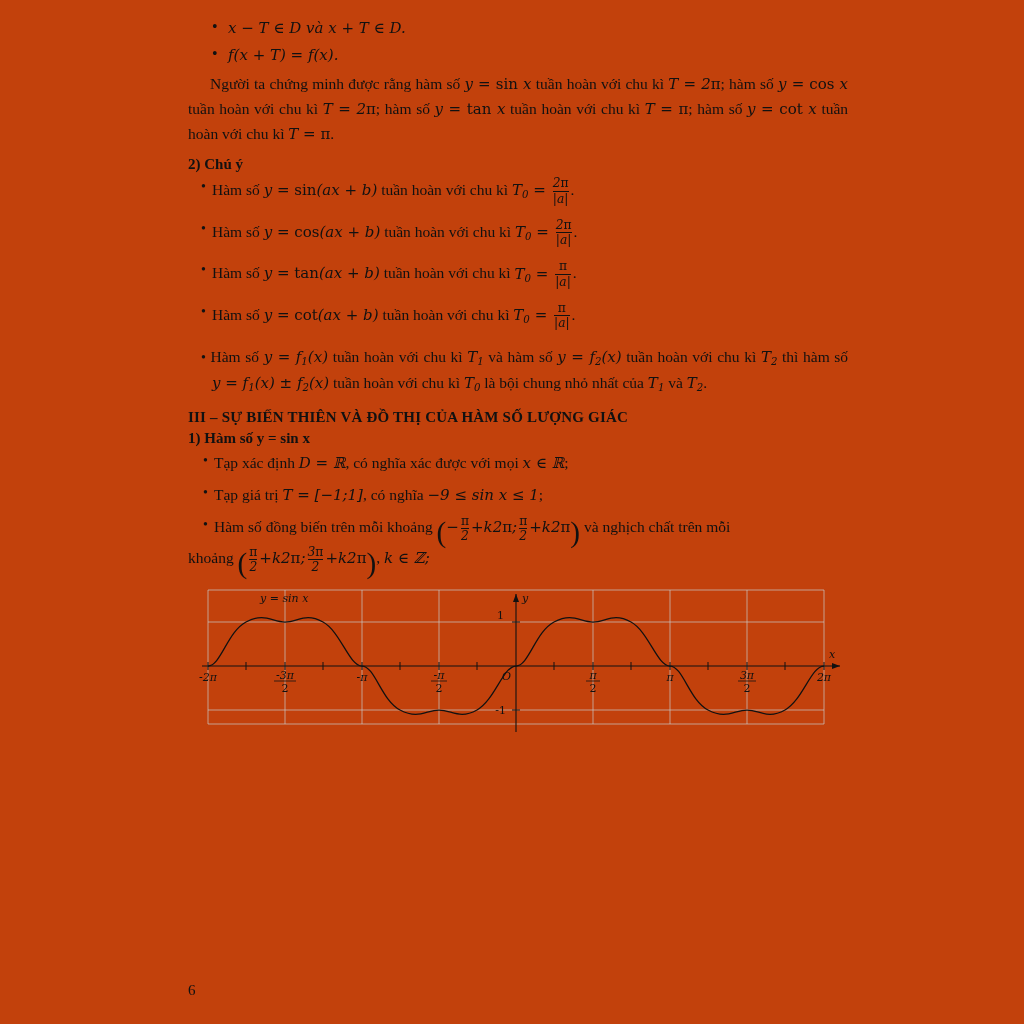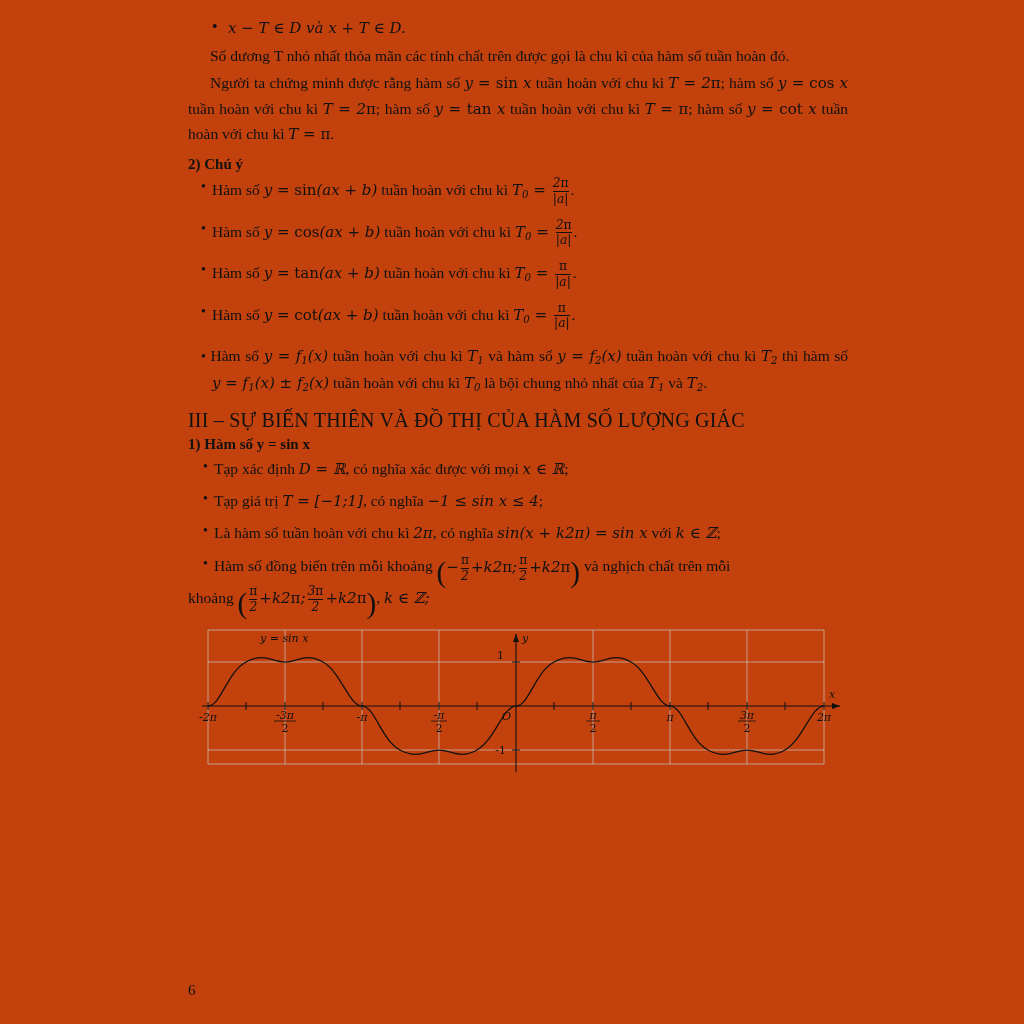--- a/index.html
+++ b/index.html
@@ -70,22 +70,22 @@
     left: -11px;
     top: -1px;
     font-size: 14px;
   }
   h2.heading {
     font-size: 15px;
     font-weight: bold;
     margin: 10px 0 4px 0;
   }
   h1.section {
-    font-size: 20px;
-    font-weight: normal;
+    font-size: 15px;
+    font-weight: bold;
     margin: 12px 0 4px 0;
     letter-spacing: 0.2px;
   }
   
   .m {
     font-family: "DejaVu Serif", serif;
     font-style: italic;
     font-size: 15px;
     white-space: nowrap;
   }
@@ -145,23 +145,25 @@
 </head>
 <body>
 
 <div class="page">
   <div class="content">
 
     <ul class="bullet-list">
       <li>
         <span class="m">x − T ∈ D  và  x + T ∈ D.</span>
       </li>
+      <li>
+        <span class="m">f(x + T) = f(x).</span>
+      </li>
     </ul>
 
-    <p class="para indent">Số dương T nhỏ nhất thỏa mãn các tính chất trên được gọi là chu kì của hàm số tuần hoàn đó.</p>
 
     <p class="para indent">
       <span>Người ta chứng minh được rằng hàm số</span>
       <span class="m">y <span class="op">=</span> <span class="up">sin</span> x</span>
       <span>tuần hoàn với chu kì</span>
       <span class="m">T <span class="op">=</span> 2<span class="up">π</span></span>;
       <span>hàm số</span>
       <span class="m">y <span class="op">=</span> <span class="up">cos</span> x</span>
       <span>tuần hoàn với chu kì</span>
       <span class="m">T <span class="op">=</span> 2<span class="up">π</span></span>;
@@ -231,28 +233,21 @@
 
     <ul class="dot-list" style="padding-left:26px;">
       <li style="margin-bottom:7px;">
         <span>Tạp xác định</span>
         <span class="m">D = ℝ</span><span>, có nghĩa xác được với mọi</span>
         <span class="m">x ∈ ℝ</span><span>;</span>
       </li>
       <li style="margin-bottom:7px;">
         <span>Tạp giá trị</span>
         <span class="m">T = [−1;1]</span><span>, có nghĩa</span>
-        <span class="m">−1 ≤ sin x ≤ 4</span><span>;</span>
-      </li>
-      <li style="margin-bottom:9px;">
-        <span>Là hàm số tuần hoàn với chu kì</span>
-        <span class="m">2π</span><span>, có nghĩa</span>
-        <span class="m">sin(x + k2π) = sin x</span>
-        <span>với</span>
-        <span class="m">k ∈ ℤ</span><span>;</span>
+        <span class="m">−9 ≤ sin x ≤ 1</span><span>;</span>
       </li>
       <li style="margin-bottom:2px;">
         <span>Hàm số đồng biến trên mỗi khoảng</span>
         <span class="m"><span class="paren-big">(</span><span class="op">−</span><span class="frac big"><span class="num"><span class="up">π</span></span><span class="den">2</span></span><span class="op">+</span>k2<span class="up">π</span>;<span class="frac big"><span class="num"><span class="up">π</span></span><span class="den">2</span></span><span class="op">+</span>k2<span class="up">π</span><span class="paren-big">)</span></span>
         <span>và nghịch chất trên mỗi</span>
       </li>
     </ul>
 
     <p class="para" style="margin:0 0 8px 0;">
       <span>khoảng</span>

